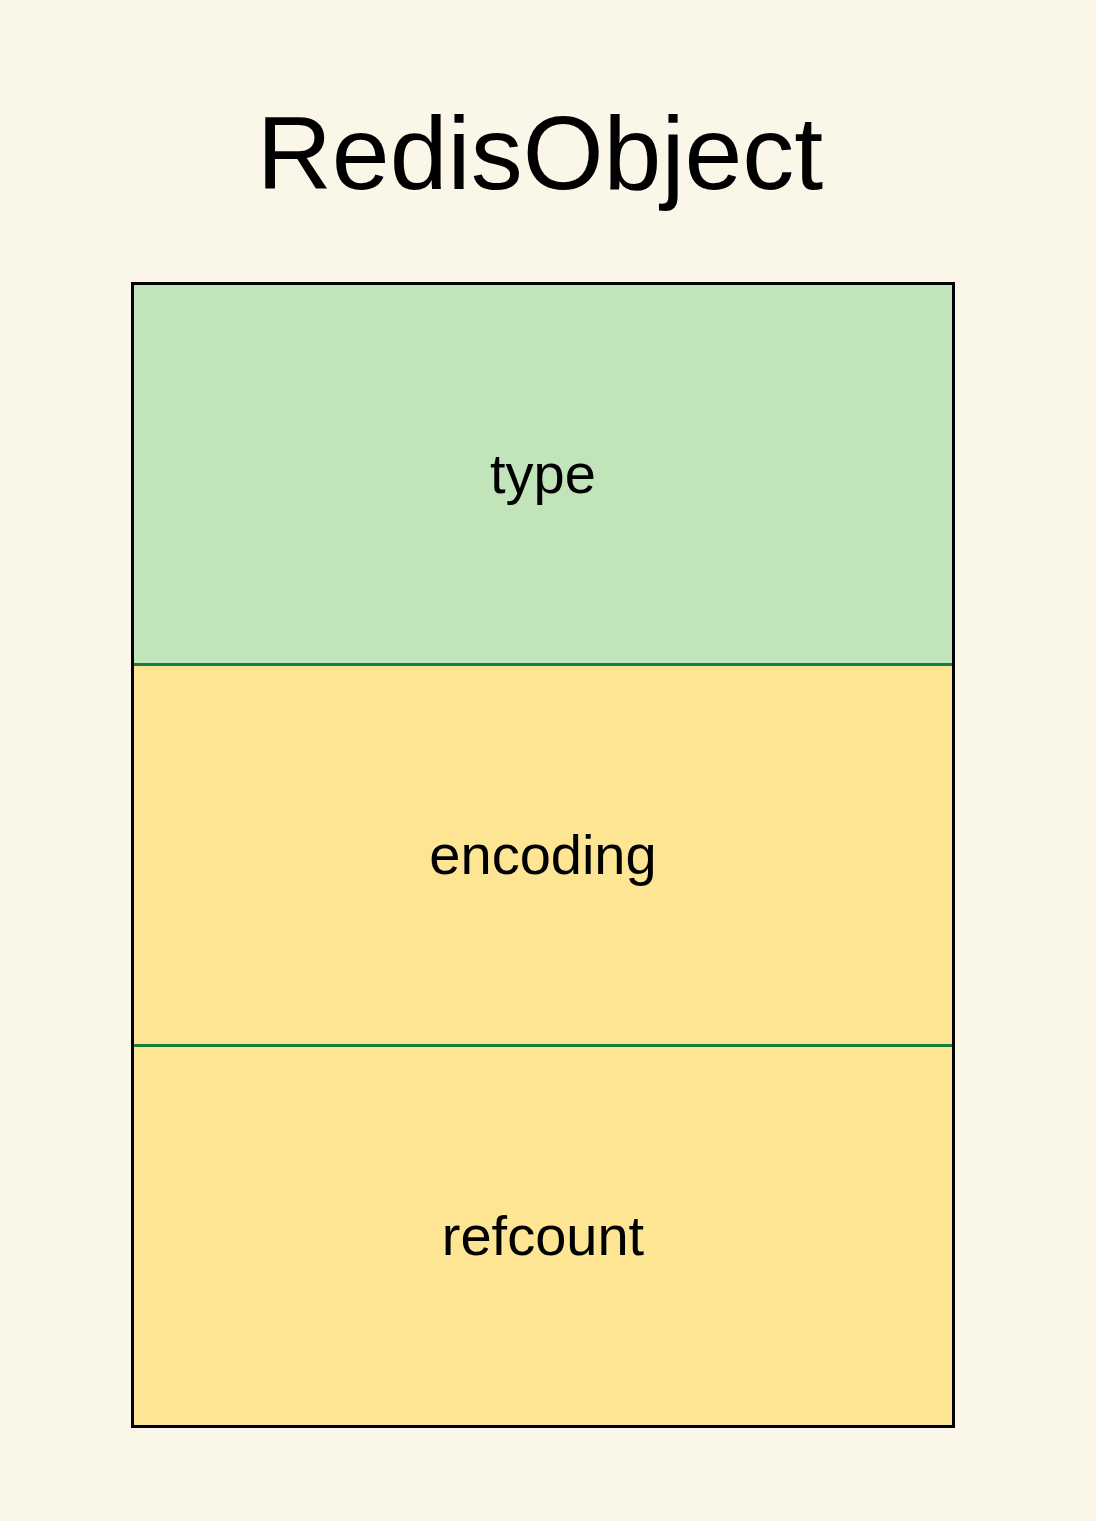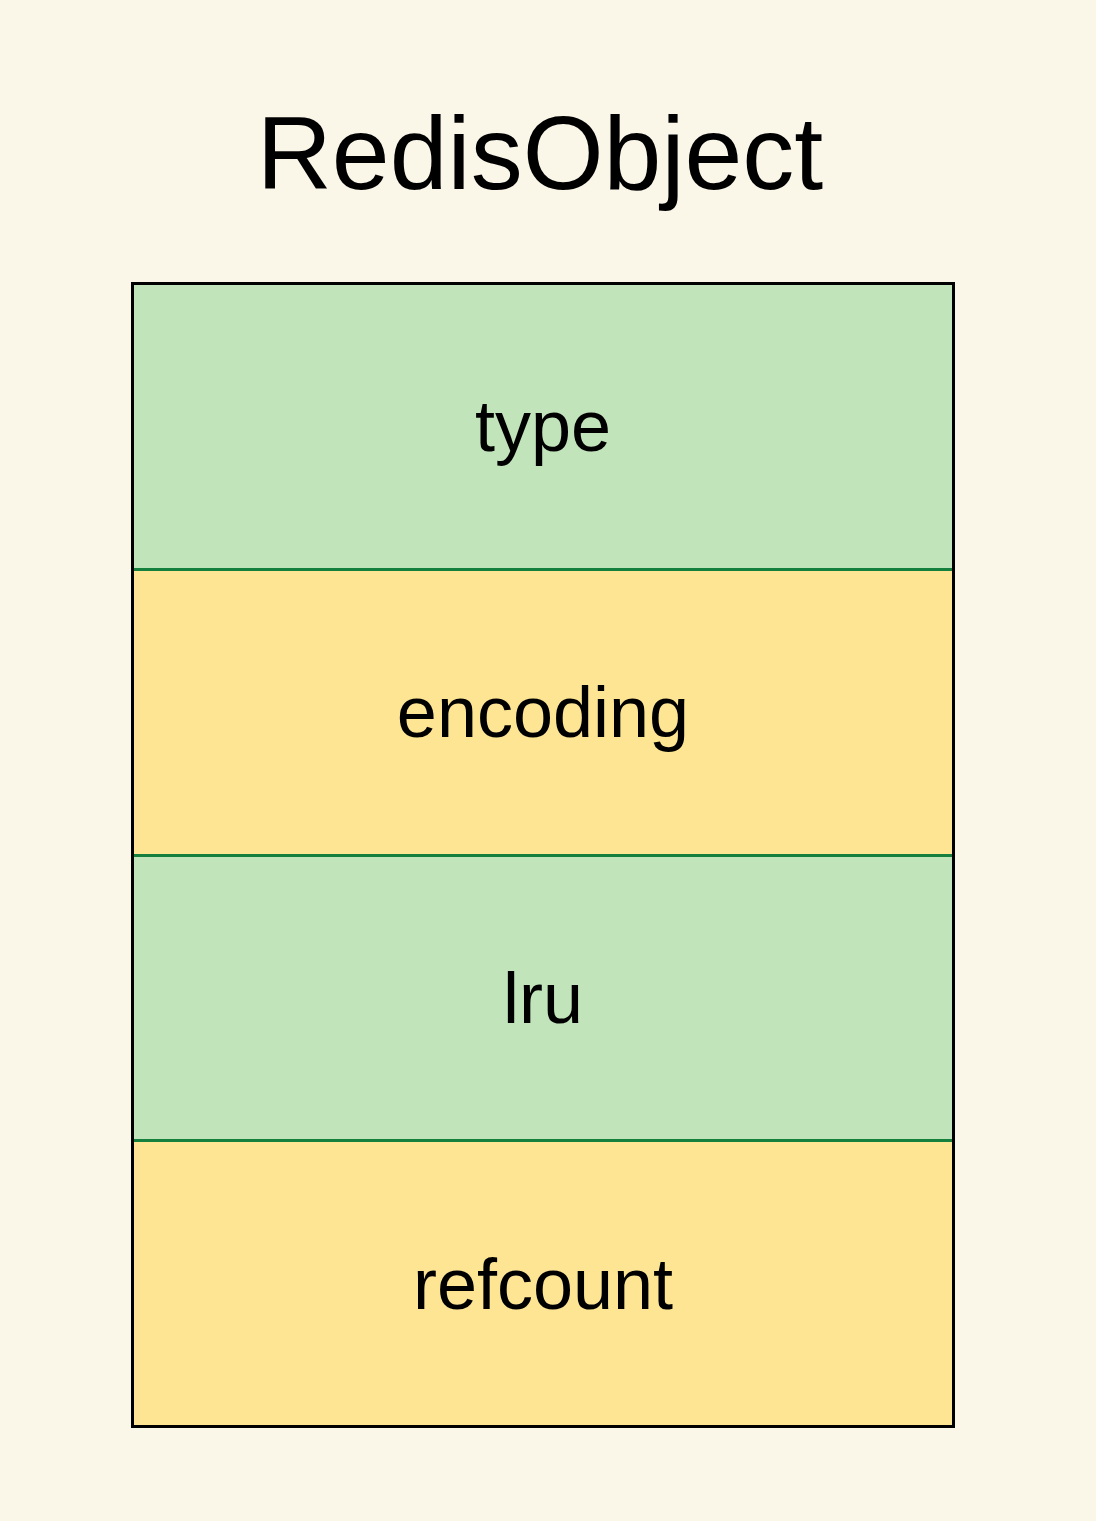--- a/index.html
+++ b/index.html
@@ -40,43 +40,40 @@
   .struct-row {
     flex: 1 1 0;
     display: flex;
     align-items: center;
     justify-content: center;
   }
   .struct-row + .struct-row {
     border-top: 3px solid #15803d;
   }
   .field-label {
-    font-size: 72px;
+    font-size: 56px;
     line-height: 1;
     font-weight: 400;
     white-space: nowrap;
   }
 </style>
 </head>
 <body style="background-color: rgb(250, 247, 233);">
 
 <div class="page-title">RedisObject</div>
 
 <div class="struct-table">
 
   <div class="struct-row" style="background-color: rgb(193, 228, 187);">
     <span class="field-label">type</span>
   </div>
 
   <div class="struct-row" style="background-color: rgb(253, 229, 148);">
     <span class="field-label">encoding</span>
   </div>
 
-  <div class="struct-row" style="background-color: rgb(193, 228, 187);">
-    <span class="field-label">lru</span>
-  </div>
 
   <div class="struct-row" style="background-color: rgb(253, 229, 148);">
     <span class="field-label">refcount</span>
   </div>
 
 
 </div>
 
 </body></html>

